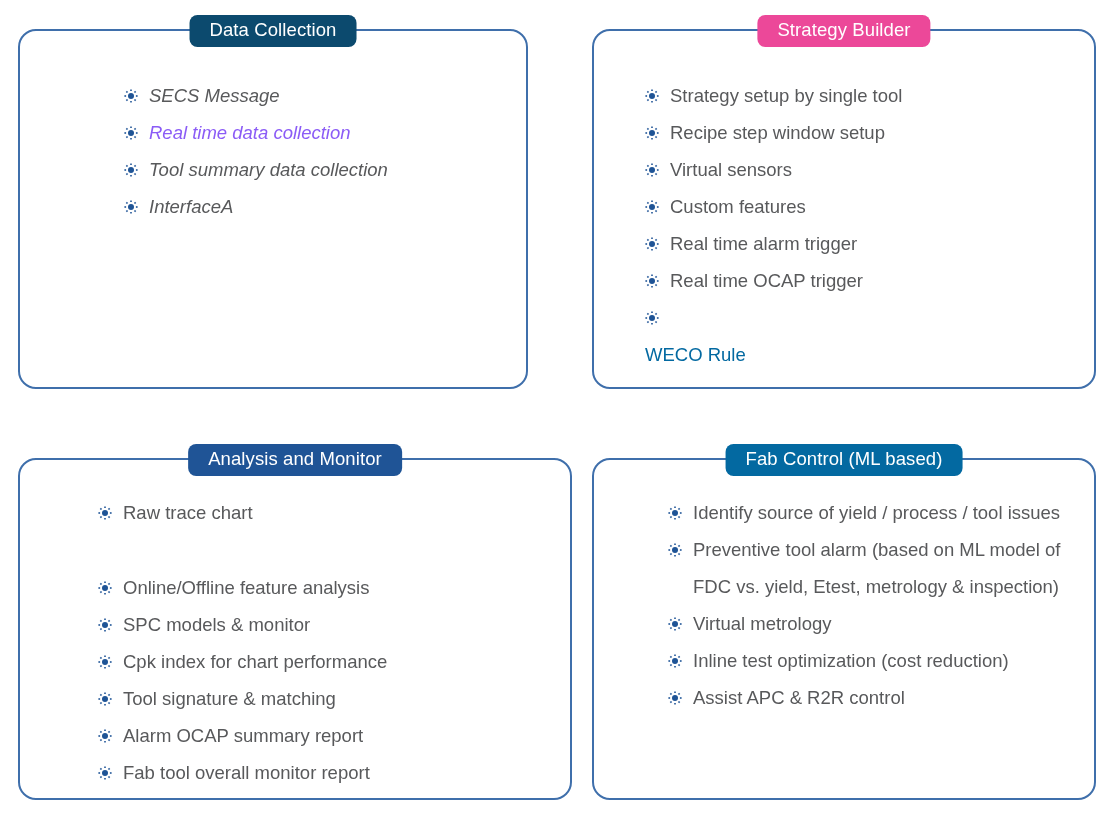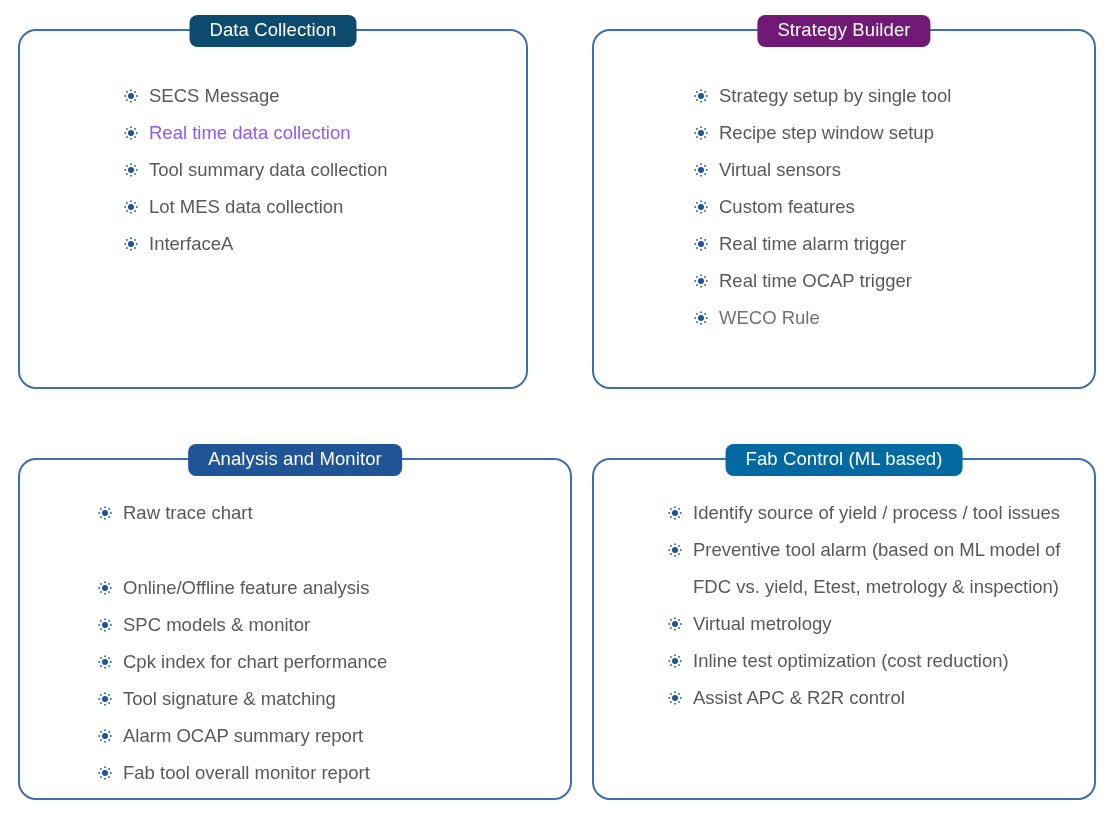--- a/index.html
+++ b/index.html
@@ -80,22 +80,22 @@
     margin-right: 11px;
     display: flex;
     align-items: center;
     justify-content: center;
   }
   .bullet-icon svg { display: block; }
 
   .item-label { flex: 1 1 auto; }
 
   
-  .card-c1 .list { padding-left: 104px; padding-right: 4px; }
-  .card-c2 .list { padding-left: 100px; padding-right: 20px; }
+  .card-c1 .list { padding-left: 104px; padding-right: 4px; font-style: italic; }
+  .card-c2 .list { padding-left: 51px; padding-right: 20px; }
   .card-c3 .list { padding-left: 78px;  padding-right: 20px; }
   .card-c4 .list { padding-left: 30px;  padding-right: 18px; }
 
   .card-c1 .list { top: 46px; }
   .card-c2 .list { top: 46px; }
   .card-c3 .list { top: 34px; }
   .card-c4 .list { top: 34px; margin-left: 44px; }
 </style>
 </head>
 <body style="background: rgb(255, 255, 255);">
@@ -141,37 +141,26 @@
         <li class="list-item" style="color: rgb(88, 89, 91);"><span class="bullet-icon"><svg width="14" height="14" viewBox="0 0 14 14">
               <circle cx="7" cy="7" r="3" fill="#1f5496"></circle>
               <line x1="11.90" y1="7.00" x2="13.60" y2="7.00" stroke="#1f5496" stroke-width="1.6" stroke-linecap="butt"></line>
               <line x1="10.46" y1="10.46" x2="11.67" y2="11.67" stroke="#1f5496" stroke-width="1.6" stroke-linecap="butt"></line>
               <line x1="7.00" y1="11.90" x2="7.00" y2="13.60" stroke="#1f5496" stroke-width="1.6" stroke-linecap="butt"></line>
               <line x1="3.54" y1="10.46" x2="2.33" y2="11.67" stroke="#1f5496" stroke-width="1.6" stroke-linecap="butt"></line>
               <line x1="2.10" y1="7.00" x2="0.40" y2="7.00" stroke="#1f5496" stroke-width="1.6" stroke-linecap="butt"></line>
               <line x1="3.54" y1="3.54" x2="2.33" y2="2.33" stroke="#1f5496" stroke-width="1.6" stroke-linecap="butt"></line>
               <line x1="7.00" y1="2.10" x2="7.00" y2="0.40" stroke="#1f5496" stroke-width="1.6" stroke-linecap="butt"></line>
               <line x1="10.46" y1="3.54" x2="11.67" y2="2.33" stroke="#1f5496" stroke-width="1.6" stroke-linecap="butt"></line>
-            </svg></span><span class="item-label">Lot MES data collection</span></li>
-        <li class="list-item" style="color: rgb(88, 89, 91);"><span class="bullet-icon"><svg width="14" height="14" viewBox="0 0 14 14">
-              <circle cx="7" cy="7" r="3" fill="#1f5496"></circle>
-              <line x1="11.90" y1="7.00" x2="13.60" y2="7.00" stroke="#1f5496" stroke-width="1.6" stroke-linecap="butt"></line>
-              <line x1="10.46" y1="10.46" x2="11.67" y2="11.67" stroke="#1f5496" stroke-width="1.6" stroke-linecap="butt"></line>
-              <line x1="7.00" y1="11.90" x2="7.00" y2="13.60" stroke="#1f5496" stroke-width="1.6" stroke-linecap="butt"></line>
-              <line x1="3.54" y1="10.46" x2="2.33" y2="11.67" stroke="#1f5496" stroke-width="1.6" stroke-linecap="butt"></line>
-              <line x1="2.10" y1="7.00" x2="0.40" y2="7.00" stroke="#1f5496" stroke-width="1.6" stroke-linecap="butt"></line>
-              <line x1="3.54" y1="3.54" x2="2.33" y2="2.33" stroke="#1f5496" stroke-width="1.6" stroke-linecap="butt"></line>
-              <line x1="7.00" y1="2.10" x2="7.00" y2="0.40" stroke="#1f5496" stroke-width="1.6" stroke-linecap="butt"></line>
-              <line x1="10.46" y1="3.54" x2="11.67" y2="2.33" stroke="#1f5496" stroke-width="1.6" stroke-linecap="butt"></line>
             </svg></span><span class="item-label">InterfaceA</span></li>
       </ul>
   </div>
 
   <div class="card card-c2" style="border-color: rgb(63, 111, 171);">
-    <div class="badge" style="background: #701a75; color: rgb(255, 255, 255);">Strategy Builder</div>
+    <div class="badge" style="background: #ec4899; color: rgb(255, 255, 255);">Strategy Builder</div>
     <ul class="list">
         <li class="list-item" style="color: rgb(88, 89, 91);"><span class="bullet-icon"><svg width="14" height="14" viewBox="0 0 14 14">
               <circle cx="7" cy="7" r="3" fill="#1f5496"></circle>
               <line x1="11.90" y1="7.00" x2="13.60" y2="7.00" stroke="#1f5496" stroke-width="1.6" stroke-linecap="butt"></line>
               <line x1="10.46" y1="10.46" x2="11.67" y2="11.67" stroke="#1f5496" stroke-width="1.6" stroke-linecap="butt"></line>
               <line x1="7.00" y1="11.90" x2="7.00" y2="13.60" stroke="#1f5496" stroke-width="1.6" stroke-linecap="butt"></line>
               <line x1="3.54" y1="10.46" x2="2.33" y2="11.67" stroke="#1f5496" stroke-width="1.6" stroke-linecap="butt"></line>
               <line x1="2.10" y1="7.00" x2="0.40" y2="7.00" stroke="#1f5496" stroke-width="1.6" stroke-linecap="butt"></line>
               <line x1="3.54" y1="3.54" x2="2.33" y2="2.33" stroke="#1f5496" stroke-width="1.6" stroke-linecap="butt"></line>
               <line x1="7.00" y1="2.10" x2="7.00" y2="0.40" stroke="#1f5496" stroke-width="1.6" stroke-linecap="butt"></line>
@@ -225,21 +214,21 @@
               <circle cx="7" cy="7" r="3" fill="#1f5496"></circle>
               <line x1="11.90" y1="7.00" x2="13.60" y2="7.00" stroke="#1f5496" stroke-width="1.6" stroke-linecap="butt"></line>
               <line x1="10.46" y1="10.46" x2="11.67" y2="11.67" stroke="#1f5496" stroke-width="1.6" stroke-linecap="butt"></line>
               <line x1="7.00" y1="11.90" x2="7.00" y2="13.60" stroke="#1f5496" stroke-width="1.6" stroke-linecap="butt"></line>
               <line x1="3.54" y1="10.46" x2="2.33" y2="11.67" stroke="#1f5496" stroke-width="1.6" stroke-linecap="butt"></line>
               <line x1="2.10" y1="7.00" x2="0.40" y2="7.00" stroke="#1f5496" stroke-width="1.6" stroke-linecap="butt"></line>
               <line x1="3.54" y1="3.54" x2="2.33" y2="2.33" stroke="#1f5496" stroke-width="1.6" stroke-linecap="butt"></line>
               <line x1="7.00" y1="2.10" x2="7.00" y2="0.40" stroke="#1f5496" stroke-width="1.6" stroke-linecap="butt"></line>
               <line x1="10.46" y1="3.54" x2="11.67" y2="2.33" stroke="#1f5496" stroke-width="1.6" stroke-linecap="butt"></line>
             </svg></span><span class="item-label">Real time OCAP trigger</span></li>
-        <li class="list-item" style="color: #737373;"><span class="bullet-icon"><svg width="14" height="14" viewBox="0 0 14 14">
+        <li class="list-item" style="color: #0369a1; flex-direction: column;"><span class="bullet-icon"><svg width="14" height="14" viewBox="0 0 14 14">
               <circle cx="7" cy="7" r="3" fill="#1f5496"></circle>
               <line x1="11.90" y1="7.00" x2="13.60" y2="7.00" stroke="#1f5496" stroke-width="1.6" stroke-linecap="butt"></line>
               <line x1="10.46" y1="10.46" x2="11.67" y2="11.67" stroke="#1f5496" stroke-width="1.6" stroke-linecap="butt"></line>
               <line x1="7.00" y1="11.90" x2="7.00" y2="13.60" stroke="#1f5496" stroke-width="1.6" stroke-linecap="butt"></line>
               <line x1="3.54" y1="10.46" x2="2.33" y2="11.67" stroke="#1f5496" stroke-width="1.6" stroke-linecap="butt"></line>
               <line x1="2.10" y1="7.00" x2="0.40" y2="7.00" stroke="#1f5496" stroke-width="1.6" stroke-linecap="butt"></line>
               <line x1="3.54" y1="3.54" x2="2.33" y2="2.33" stroke="#1f5496" stroke-width="1.6" stroke-linecap="butt"></line>
               <line x1="7.00" y1="2.10" x2="7.00" y2="0.40" stroke="#1f5496" stroke-width="1.6" stroke-linecap="butt"></line>
               <line x1="10.46" y1="3.54" x2="11.67" y2="2.33" stroke="#1f5496" stroke-width="1.6" stroke-linecap="butt"></line>
             </svg></span><span class="item-label">WECO Rule</span></li>

